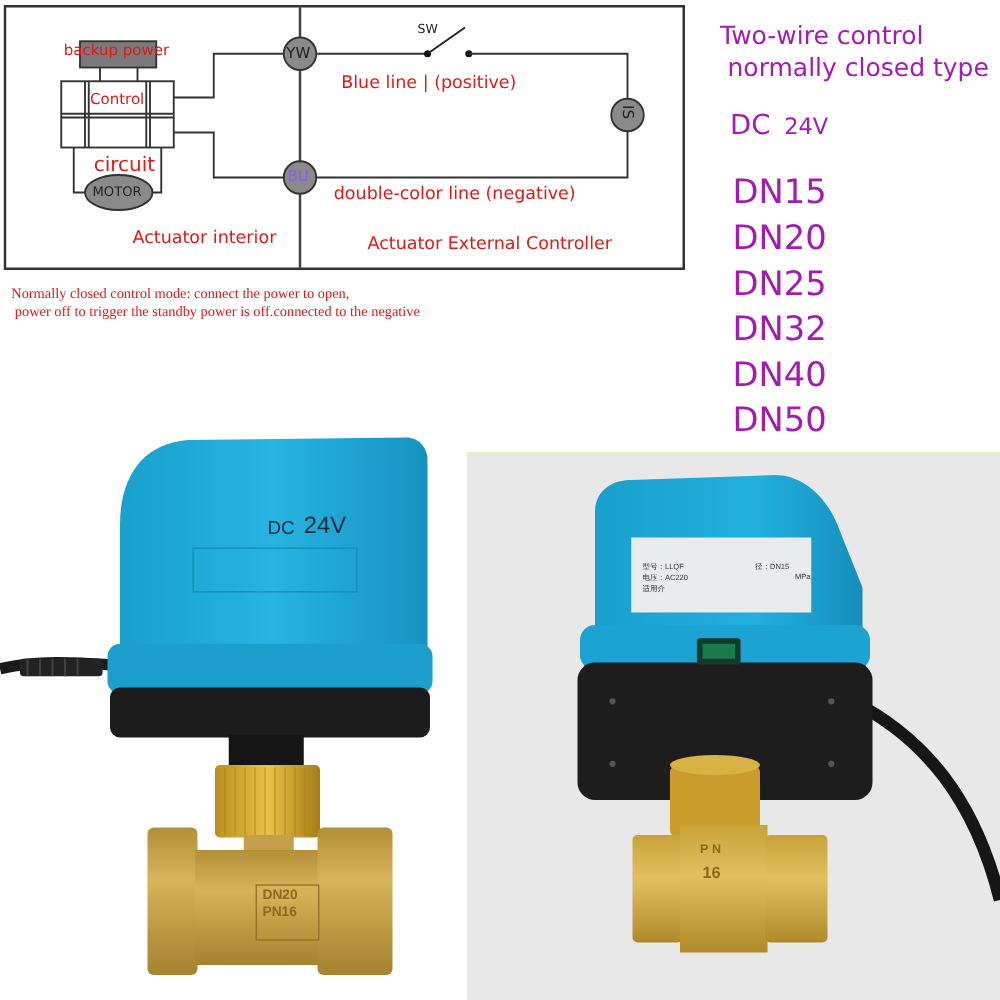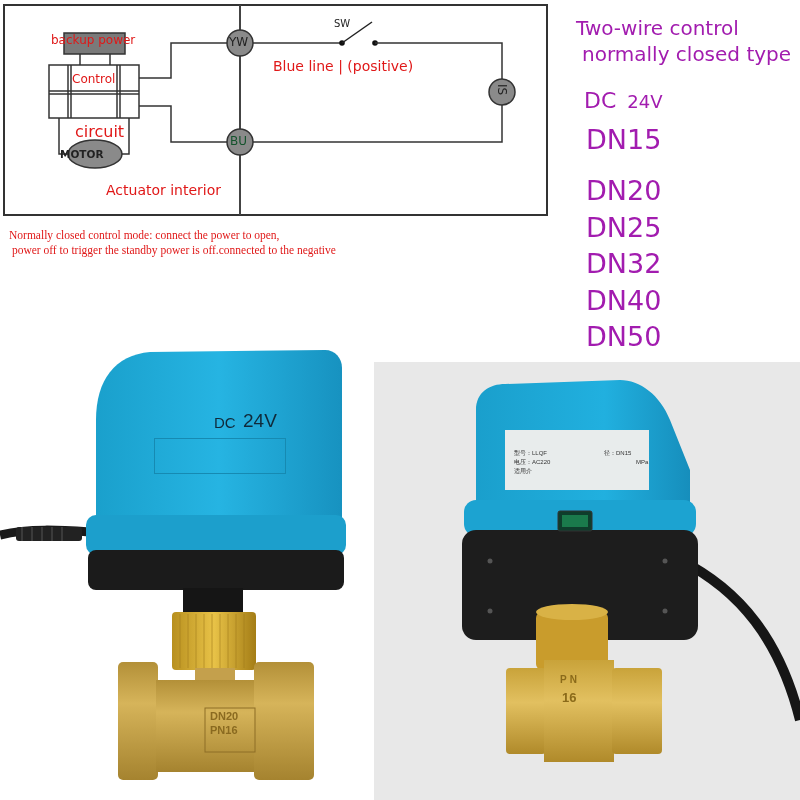--- a/index.html
+++ b/index.html
@@ -51,41 +51,43 @@
     <line x1="342" y1="43" x2="372" y2="22" stroke="#222" stroke-width="1.5"></line>
     <circle cx="375" cy="43" r="2.8" fill="#111"></circle>
     <polyline points="375,43 502,43 502,79" fill="none" stroke="#333" stroke-width="1.5"></polyline>
     <circle cx="502" cy="92" r="13" fill="#8a8a8a" stroke="#333" stroke-width="1.5"></circle>
     <polyline points="502,105 502,142 253,142" fill="none" stroke="#333" stroke-width="1.5"></polyline>
   </svg>
 
   <span class="dlabel" style="left:51px;top:33px;font-size:12px;">backup power</span>
   <span class="dlabel" style="left:72px;top:72px;font-size:12px;">Control</span>
   <span class="dlabel" style="left:75px;top:94px;font-size:16px;margin-top:28px;">circuit</span>
-  <span class="dlabel" style="left:60px;top:148px;font-size:10.5px;color:#222;font-weight:bold;">MOTOR</span>
+  <span class="dlabel" style="left:74px;top:148px;font-size:10.5px;color:#222;font-weight:normal;">MOTOR</span>
   <span class="dlabel" style="left:106px;top:182px;font-size:14px;">Actuator interior</span>
 
   <span class="dlabel" style="left:229px;top:35px;font-size:12px;color:#222;">YW</span>
-  <span class="dlabel" style="left:230px;top:134px;font-size:12px;color:#14532d;">BU</span>
+  <span class="dlabel" style="left:230px;top:134px;font-size:12px;color:#8b5cf6;">BU</span>
   <span class="dlabel" style="left:494px;top:85px;font-size:12px;color:#222;transform:rotate(90deg);transform-origin:8px 7px;">IS</span>
 
   <span class="dlabel" style="left:334px;top:18px;font-size:10px;color:#222;">SW</span>
   <span class="dlabel" style="left:273px;top:58px;font-size:14px;text-align:center;">Blue line | (positive)</span>
+  <span class="dlabel" style="left:267px;top:147px;font-size:14px;">double-color line (negative)</span>
+  <span class="dlabel" style="left:294px;top:187px;font-size:14px;">Actuator External Controller</span>
 </div>
 
 <div class="note" style="top:229px;">Normally closed control mode: connect the power to open,</div>
 <div class="note" style="top:244px;white-space:pre;"> power off to trigger the standby power is off.connected to the negative</div>
 
 <div class="spec" style="left:576px;top:16px;font-size:20px;">Two-wire control</div>
 <div class="spec" style="left:582px;top:42px;font-size:20px;">normally closed type</div>
 <div class="spec" style="left:584px;top:88px;font-size:22px;">
   <span>DC</span>
   <span style="font-size:18px;margin-left:4px;">24V</span>
 </div>
-<div class="spec dn" style="top:124px;">DN15</div>
+<div class="spec dn" style="top:138px;">DN15</div>
 <div class="spec dn" style="top:175px;">DN20</div>
 <div class="spec dn" style="top:212px;">DN25</div>
 <div class="spec dn" style="top:248px;">DN32</div>
 <div class="spec dn" style="top:285px;">DN40</div>
 <div class="spec dn" style="top:321px;">DN50</div>
 
 <div id="photo-left">
   <svg width="372" height="460" viewBox="0 340 372 460" style="position:absolute;left:0;top:0">
     <defs>
       <linearGradient id="blueL" x1="0" y1="0" x2="1" y2="0">

